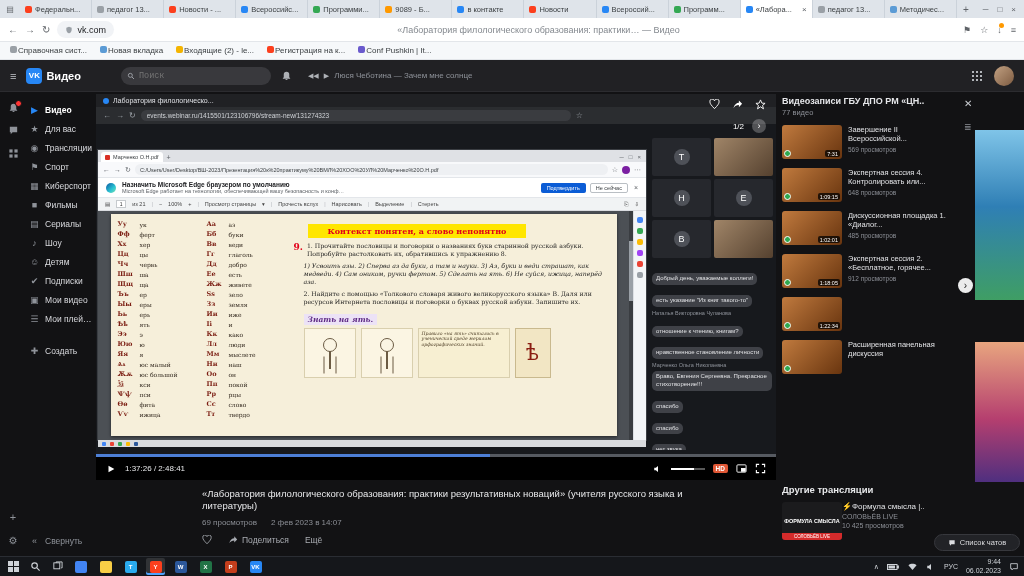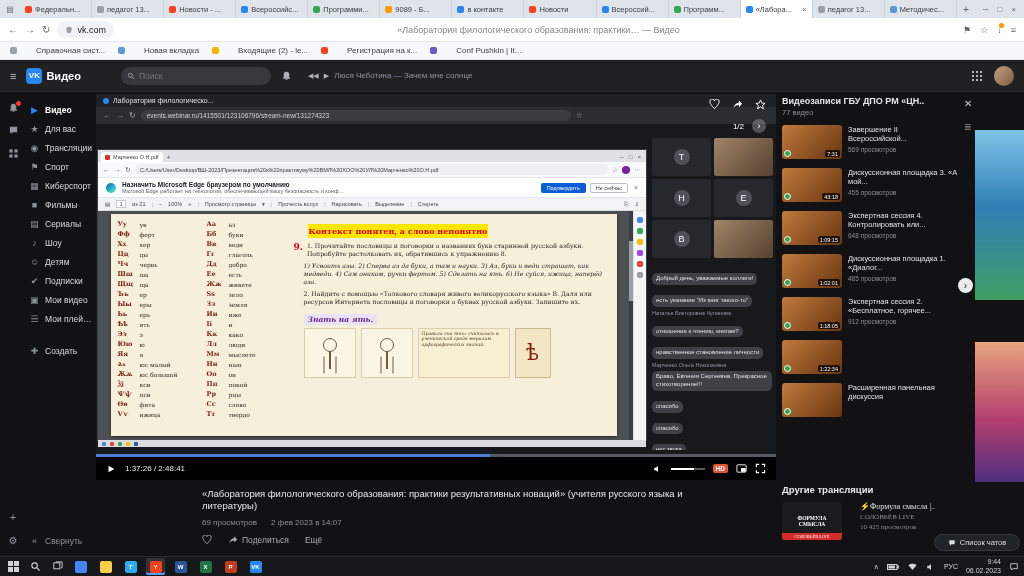--- a/index.html
+++ b/index.html
@@ -27,32 +27,32 @@
   .addressbar{left:0;top:18px;width:1024px;height:24px;background:#fff;border-bottom:1px solid #e3e6ea;display:flex;align-items:center;gap:7px;padding:0 8px;}
   .nav-ic{color:#5f6368;font-size:10px;}
   .url-chip{display:flex;align-items:center;gap:4px;background:#f1f3f6;border-radius:10px;height:17px;padding:0 8px;font-size:9px;color:#202124;flex:none;}
   .pg-title{flex:1;text-align:center;color:#84898f;font-size:9px;white-space:nowrap;overflow:hidden;text-overflow:ellipsis;}
   .ab-right{display:flex;align-items:center;gap:9px;color:#5f6368;font-size:9px;}
   .dl-wrap{position:relative;}
   .dl-dot{position:absolute;right:-2px;top:-2px;width:5px;height:5px;border-radius:50%;background:#ff9900;}
 
   
   .bookmarksbar{left:0;top:42px;width:1024px;height:18px;background:#f6f8fa;border-bottom:1px solid #e3e6ea;display:flex;align-items:center;gap:13px;padding:0 10px;font-size:8px;color:#3c4043;}
-  .bm-item{display:flex;align-items:center;gap:19px;white-space:nowrap;}
+  .bm-item{display:flex;align-items:flex-start;gap:1px;white-space:nowrap;}
   .bm-ic{width:7px;height:7px;border-radius:2px;flex:none;}
 
   
   .vk-root{left:0;top:60px;width:1024px;height:496px;background:#121214;}
   .vk-header{position:absolute;left:0;top:0;width:1024px;height:32px;background:#212124;border-bottom:1px solid #2c2c30;display:flex;align-items:center;gap:10px;padding:0 10px;}
   .burger{color:#c4c7cc;font-size:11px;}
   .vk-logo{display:flex;align-items:center;gap:4px;}
   .vk-badge{width:16px;height:16px;border-radius:4px;background:#2787f5;color:#fff;font-weight:bold;font-size:8px;display:flex;align-items:center;justify-content:center;}
   .vk-service{color:#fff;font-weight:bold;font-size:11px;}
   .search{width:150px;height:18px;background:#39393d;border-radius:9px;display:flex;align-items:center;gap:4px;padding:0 6px;margin-left:30px;color:#9a9da3;}
-  .search input{background:transparent;border:0;outline:0;color:#c9ccd1;font-size:8.5px;width:100%;font-family:Liberation Sans, sans-serif;}
+  .search input{background:transparent;border:0;outline:0;color:#c9ccd1;font-size:8.5px;width:100%;font-family:Liberation Mono, monospace;}
   .hdr-ic{color:#aeb1b6;}
   .music{display:flex;align-items:center;gap:5px;color:#8f939a;font-size:8px;margin-left:6px;}
   .music-glyph{font-size:7px;color:#aeb1b6;}
   .hdr-right{margin-left:auto;display:flex;align-items:center;gap:11px;}
   .apps-grid{width:12px;height:12px;background-image:radial-gradient(#b2b5ba 1px,transparent 1.2px);background-size:4px 4px;}
   .avatar{width:20px;height:20px;border-radius:50%;background:linear-gradient(135deg,#c2a182,#7d5b41);}
 
   
   .side-rail{position:absolute;left:0;top:32px;width:26px;height:464px;display:flex;flex-direction:column;align-items:center;gap:12px;padding:10px 0;color:#8f939a;}
   .rail-bell{position:relative;}
@@ -113,21 +113,21 @@
 
   
   .pdf-page{margin-top:3px;width:506px;height:222px;background:#f6efda;box-shadow:0 1px 3px rgba(0,0,0,.55);padding:5px 7px;overflow:hidden;}
   .page-cols{display:flex;gap:8px;height:100%;}
   .alpha{display:flex;gap:10px;width:168px;flex:none;}
   .al-col{flex:1;}
   .al-row{display:flex;align-items:center;height:10px;}
   .al-letters{width:22px;font-family:"DejaVu Serif",serif;font-weight:bold;font-size:6.5px;color:#7c1f14;flex:none;}
   .al-name{font-family:"DejaVu Serif",serif;font-size:6px;color:#33291f;white-space:nowrap;}
   .page-right{flex:1;min-width:0;font-family:"DejaVu Serif",serif;}
-  .pdf-title{display:inline-block;background:#ffe600;color:#e2001a;font-weight:bold;font-size:8px;padding:2px 1px;margin:0 0 4px 14px;}
+  .pdf-title{display:inline-block;background:#ffe600;color:#e2001a;font-weight:bold;font-size:8px;padding:2px 20px;margin:0 0 4px 14px;}
   .ex{display:flex;gap:4px;}
   .ex-num{color:#e2001a;font-weight:bold;font-size:9px;flex:none;}
   .task{font-size:6.2px;line-height:1.35;color:#1c1c1c;}
   .proverbs{font-size:6.2px;line-height:1.35;color:#1c1c1c;font-style:italic;margin:3px 0 0 10px;}
   .task2{margin:3px 0 0 10px;}
   .subhead{display:inline-block;font-weight:bold;font-style:italic;color:#5f2b86;background:#ece2f6;font-size:7.5px;padding:1px 4px;margin:5px 0 3px 10px;}
   .figs{display:flex;gap:5px;margin-left:10px;height:52px;}
   .fig{width:52px;height:50px;background:#fbf5e3;border:1px solid #d9cfae;position:relative;}
   .fig::before{content:"";position:absolute;left:50%;top:9px;transform:translateX(-50%);width:12px;height:12px;border:1px solid #6b5b43;border-radius:50%;}
   .fig::after{content:"";position:absolute;left:50%;top:22px;transform:translateX(-50%);width:2px;height:18px;background:#6b5b43;box-shadow:-6px 5px 0 -0.5px #6b5b43,6px 5px 0 -0.5px #6b5b43;}
@@ -185,21 +185,21 @@
   
   .below{position:absolute;left:108px;top:424px;width:680px;height:72px;padding-left:94px;padding-top:4px;}
   .bi-title{color:#e8e9eb;font-size:9.5px;line-height:1.3;max-width:520px;max-height:25px;overflow:hidden;}
   .bi-meta{color:#8c8f96;font-size:8px;margin-top:5px;display:flex;gap:14px;}
   .bi-actions{display:flex;align-items:center;gap:16px;margin-top:8px;color:#aaadb3;font-size:8.5px;}
   .bi-act{display:flex;align-items:center;gap:4px;}
 
   
   .other{position:absolute;left:782px;top:424px;width:242px;height:72px;}
   .ot-title{color:#e8e9eb;font-size:9.5px;font-weight:bold;}
-  .ot-item{display:flex;gap:18px;margin-top:7px;font-family:Liberation Serif, serif;}
+  .ot-item{display:flex;gap:0;margin-top:7px;}
   .ot-thumb{width:60px;height:38px;border-radius:3px;background:#1b1b1d;position:relative;flex:none;overflow:hidden;display:flex;align-items:center;justify-content:center;}
   .ot-thumb-text{color:#fff;font-size:5.5px;font-weight:bold;text-align:center;padding:0 2px;}
   .ot-strip{position:absolute;left:0;right:0;bottom:0;background:#d42b2b;color:#fff;font-size:4.5px;text-align:center;padding:1px 0;}
   .ot-meta{min-width:0;}
   .ot-name{color:#e2e3e6;font-size:8px;white-space:nowrap;overflow:hidden;text-overflow:ellipsis;}
   .ot-channel{color:#8c8f96;font-size:7px;margin-top:2px;}
   .ot-views{color:#8c8f96;font-size:7px;margin-top:2px;}
 
   .chats-btn{position:absolute;left:934px;top:474px;width:86px;height:17px;background:#222327;border:1px solid #37383d;border-radius:9px;display:flex;align-items:center;justify-content:center;gap:4px;color:#dcdde0;font-size:7.5px;}
 
@@ -946,30 +946,20 @@
             <span class="pl-logo-dot"></span>
             <span class="pl-duration">7:31</span>
           </div>
           <div class="pl-meta">
             <div class="pl-title">Завершение II Всероссийской...</div>
             <div class="pl-views">569 просмотров</div>
           </div>
         </div>
 
 
-        <div class="pl-item">
-          <div class="pl-thumb">
-            <span class="pl-logo-dot"></span>
-            <span class="pl-duration">43:18</span>
-          </div>
-          <div class="pl-meta">
-            <div class="pl-title">Дискуссионная площадка 3. «А мой...</div>
-            <div class="pl-views">455 просмотров</div>
-          </div>
-        </div>
 
         <div class="pl-item">
           <div class="pl-thumb">
             <span class="pl-logo-dot"></span>
             <span class="pl-duration">1:09:15</span>
           </div>
           <div class="pl-meta">
             <div class="pl-title">Экспертная сессия 4. Контролировать или...</div>
             <div class="pl-views">648 просмотров</div>
           </div>

